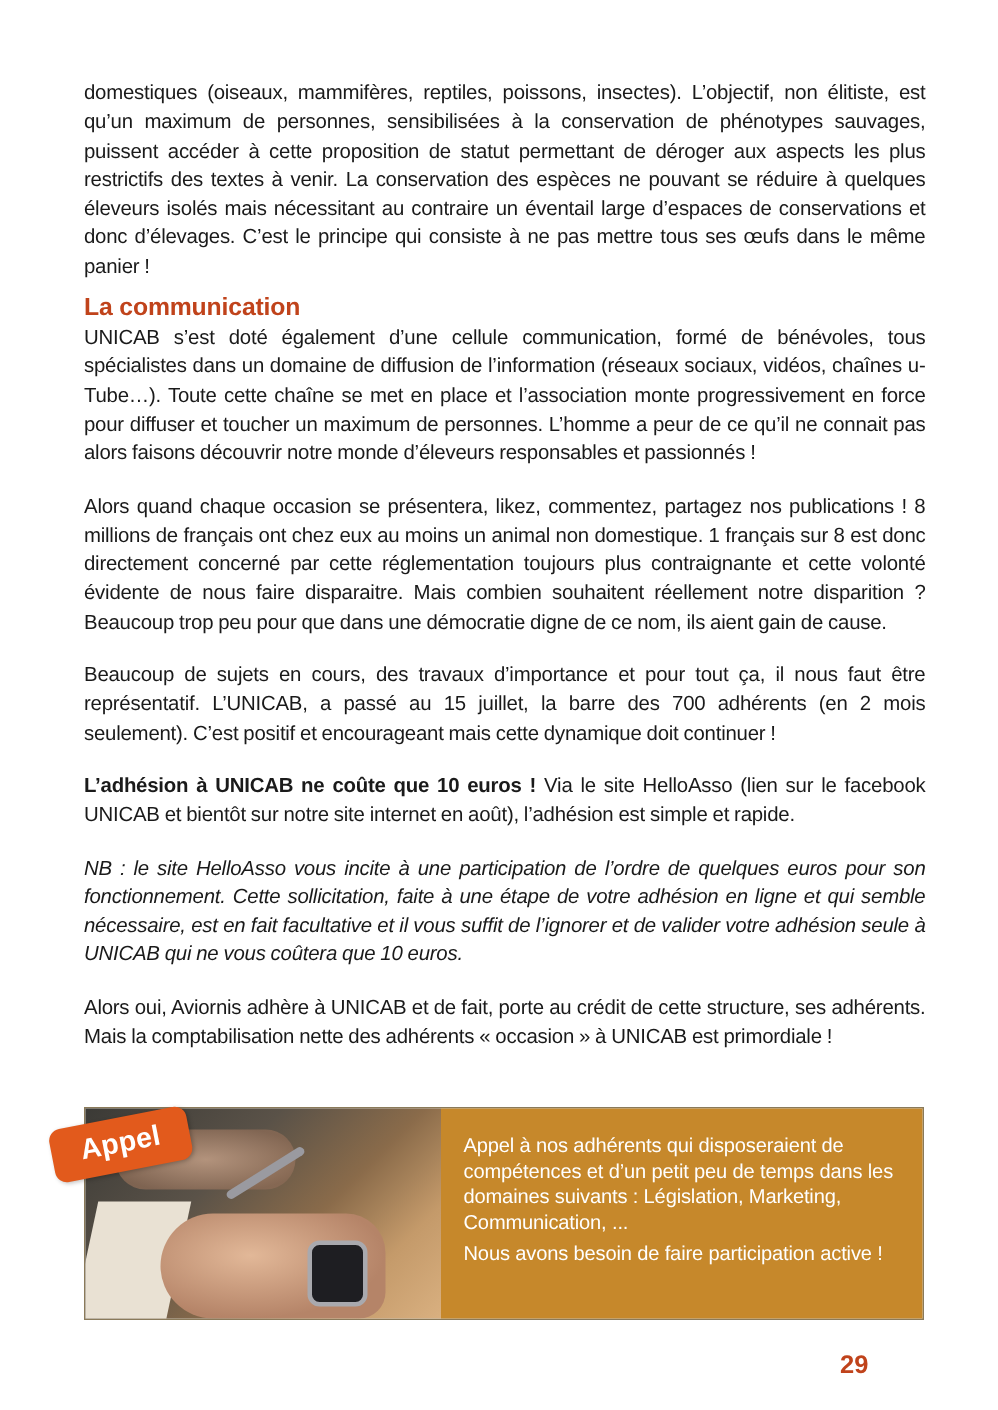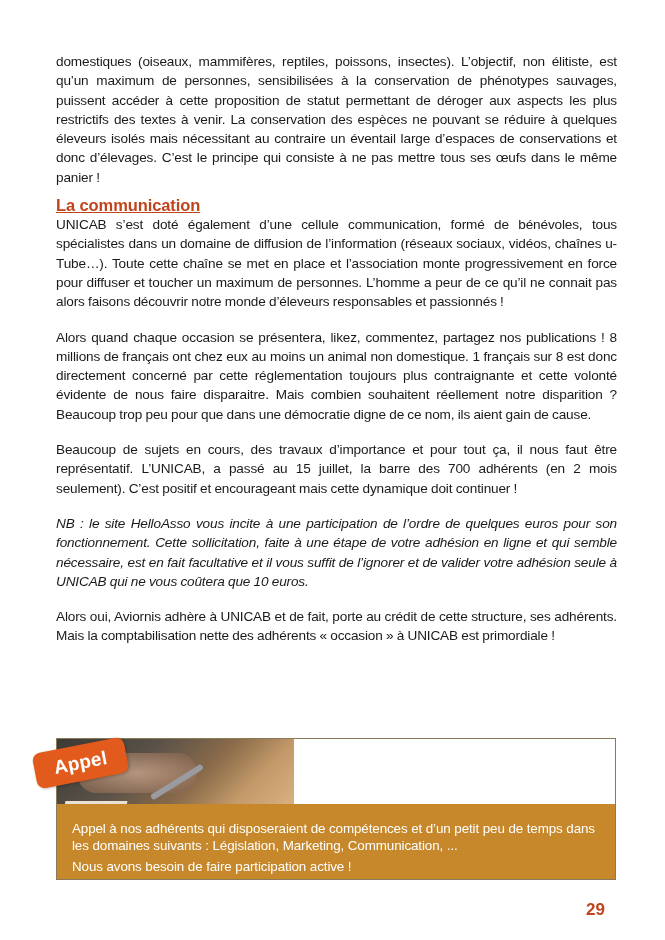--- a/index.html
+++ b/index.html
@@ -32,34 +32,32 @@
     .p .bold { font-weight: bold; }
     .p.italic { font-style: italic; }
     .p.allbold { font-weight: bold; }
     .heading {
       font-size: 16.5px;
       font-weight: bold;
       color: #c0431b;
       margin: 0 0 0 0;
       line-height: 20px;
       letter-spacing: -0.1px;
-      text-decoration: underline;
     }
     .p.after-heading { margin-top: 0; }
 
     .callout {
       position: absolute;
       left: 56px;
       top: 738px;
       width: 560px;
       height: 142px;
       display: flex;
       border: 1px solid #8a7a5a;
       box-sizing: border-box;
-      flex-direction: column;
     }
     .photo {
       width: 237px;
       height: 100%;
       position: relative;
       overflow: hidden;
       background: linear-gradient(135deg, #3b3a36 0%, #5a5248 35%, #8a6b4a 60%, #c49a6a 80%, #d9b080 100%);
     }
     .photo .paper {
       position: absolute;
@@ -136,38 +134,41 @@
       display: flex;
       align-items: center;
       justify-content: center;
       color: #ffffff;
       font-weight: bold;
       font-size: 19px;
       letter-spacing: 0.2px;
     }
     .page-number {
       position: absolute;
-      left: 586px;
+      left: 560px;
       top: 900px;
       color: #c0431b;
       font-weight: bold;
       font-size: 17px;
     }
   </style>
 </head>
 <body>
 
 <div class="page">
   <p class="p">domestiques (oiseaux, mammifères, reptiles, poissons, insectes). L’objectif, non élitiste, est qu’un maximum de personnes, sensibilisées à la conservation de phénotypes sauvages, puissent accéder à cette proposition de statut permettant de déroger aux aspects les plus restrictifs des textes à venir. La conservation des espèces ne pouvant se réduire à quelques éleveurs isolés mais nécessitant au contraire un éventail large d’espaces de conservations et donc d’élevages. C’est le principe qui consiste à ne pas mettre tous ses œufs dans le même panier !</p>
 
   <h2 class="heading">La communication</h2>
   <p class="p after-heading">UNICAB s’est doté également d’une cellule communication, formé de bénévoles, tous spécialistes dans un domaine de diffusion de l’information (réseaux sociaux, vidéos, chaînes u-Tube…). Toute cette chaîne se met en place et l’association monte progressivement en force pour diffuser et toucher un maximum de personnes. L’homme a peur de ce qu’il ne connait pas alors faisons découvrir notre monde d’éleveurs responsables et passionnés !</p>
   <p class="p">Alors quand chaque occasion se présentera, likez, commentez, partagez nos publications ! 8 millions de français ont chez eux au moins un animal non domestique. 1 français sur 8 est donc directement concerné par cette réglementation toujours plus contraignante et cette volonté évidente de nous faire disparaitre. Mais combien souhaitent réellement notre disparition ? Beaucoup trop peu pour que dans une démocratie digne de ce nom, ils aient gain de cause.</p>
   <p class="p">Beaucoup de sujets en cours, des travaux d’importance et pour tout ça, il nous faut être représentatif. L’UNICAB, a passé au 15 juillet, la barre des 700 adhérents (en 2 mois seulement). C’est positif et encourageant mais cette dynamique doit continuer !</p>
 
+  <p class="p">
+    <span class="bold">L’adhésion à UNICAB ne coûte que 10 euros !</span><span> Via le site HelloAsso (lien sur le facebook UNICAB et bientôt sur notre site internet en août), l’adhésion est simple et rapide.</span>
+  </p>
 
   <p class="p italic">NB : le site HelloAsso vous incite à une participation de l’ordre de quelques euros pour son fonctionnement. Cette sollicitation, faite à une étape de votre adhésion en ligne et qui semble nécessaire, est en fait facultative et il vous suffit de l’ignorer et de valider votre adhésion seule à UNICAB qui ne vous coûtera que 10 euros.</p>
   <p class="p">Alors oui, Aviornis adhère à UNICAB et de fait, porte au crédit de cette structure, ses adhérents. Mais la comptabilisation nette des adhérents « occasion » à UNICAB est primordiale !</p>
 </div>
 
 <div class="callout">
   <div class="photo">
     <div class="hand2"></div>
     <div class="paper"></div>
     <div class="pen"></div>

